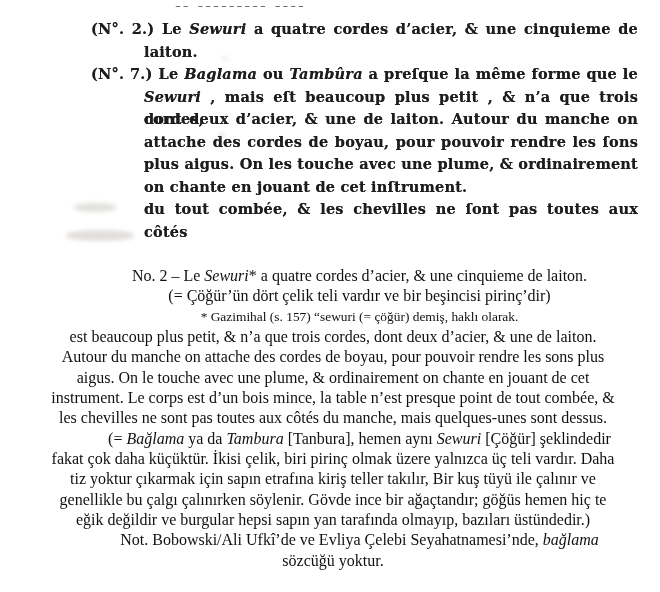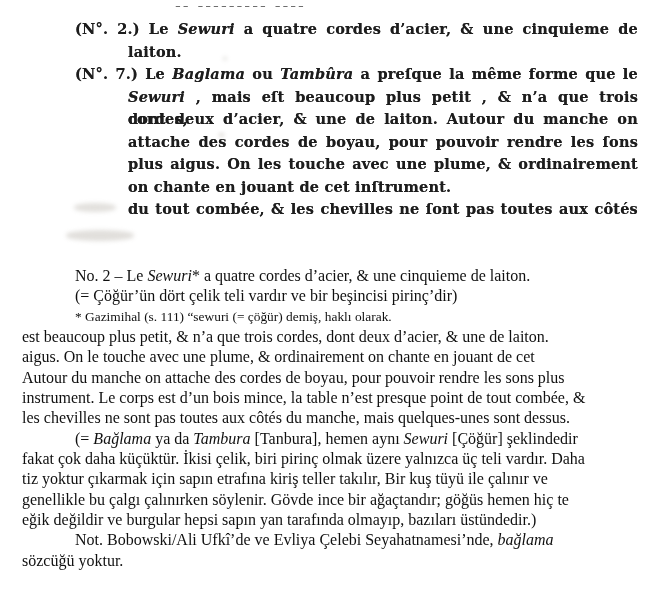--- a/index.html
+++ b/index.html
@@ -17,32 +17,32 @@
     transform:scaleY(.55);transform-origin:top;
     filter:blur(.4px);white-space:nowrap;
   }
   .facsimile{
     position:absolute;left:75px;top:18px;width:563px;
     font-family:"DejaVu Serif", serif;font-weight:700;
     font-size:14.5px;color:#1d1d1d;
     text-shadow:0 0 .6px rgba(25,25,25,.75);
     letter-spacing:.2px;
   }
-  .fac-line{line-height:22.5px;height:22.5px;white-space:nowrap;}
+  .fac-line{line-height:22.5px;height:22.5px;white-space:nowrap;margin-left:16px;}
   .fac-line.just{white-space:normal;text-align:justify;text-align-last:justify;}
   .ind1{padding-left:53px;}
   .ind2{padding-left:70px;}
   .facsimile i{font-style:italic;}
 
   
   .modern{
     position:absolute;left:22px;top:266px;width:622px;
     font-size:16px;color:#101010;
   }
-  .mod-line{line-height:20.35px;height:20.35px;white-space:nowrap;}
+  .mod-line{line-height:20.35px;height:20.35px;white-space:nowrap;text-align:center;}
   .indP{padding-left:53px;}
   .small{font-size:13.4px;}
   .modern i{font-style:italic;}
 
   
   .smudge{
     position:absolute;background:#b9b4ac;border-radius:45%;
     filter:blur(2px);
   }
   .sm1{left:74px;top:203px;width:42px;height:9px;opacity:.40;}
@@ -63,24 +63,24 @@
   <div class="fac-line ind1 just"><span>dont deux d’acier, &amp; une de laiton. Autour du manche on</span></div>
   <div class="fac-line ind1 just"><span>attache des cordes de boyau, pour pouvoir rendre les ſons</span></div>
   <div class="fac-line ind1 just"><span>plus aigus. On les touche avec une plume, &amp; ordinairement</span></div>
   <div class="fac-line ind1"><span>on chante en jouant de cet inſtrument.</span></div>
   <div class="fac-line ind1 just"><span>du tout combée, &amp; les chevilles ne ſont pas toutes aux côtés</span></div>
 </div>
 
 <div class="modern">
   <div class="mod-line indP"><span>No. 2 – Le </span><i>Sewuri</i><span>* a quatre cordes d’acier, &amp; une cinquieme de laiton.</span></div>
   <div class="mod-line indP"><span>(= Çöğür’ün dört çelik teli vardır ve bir beşincisi pirinç’dir)</span></div>
-  <div class="mod-line indP small"><span>* Gazimihal (s. 111) “sewuri (= çöğür) demiş, haklı olarak.</span></div>
+  <div class="mod-line indP small"><span>* Gazimihal (s. 157) “sewuri (= çöğür) demiş, haklı olarak.</span></div>
   <div class="mod-line"><span>est beaucoup plus petit, &amp; n’a que trois cordes, dont deux d’acier, &amp; une de laiton.</span></div>
+  <div class="mod-line"><span>Autour du manche on attache des cordes de boyau, pour pouvoir rendre les sons plus</span></div>
   <div class="mod-line"><span>aigus. On le touche avec une plume, &amp; ordinairement on chante en jouant de cet</span></div>
-  <div class="mod-line"><span>Autour du manche on attache des cordes de boyau, pour pouvoir rendre les sons plus</span></div>
   <div class="mod-line"><span>instrument. Le corps est d’un bois mince, la table n’est presque point de tout combée, &amp;</span></div>
   <div class="mod-line"><span>les chevilles ne sont pas toutes aux côtés du manche, mais quelques-unes sont dessus.</span></div>
   <div class="mod-line indP"><span>(= </span><i>Bağlama</i><span> ya da </span><i>Tambura</i><span> [Tanbura], hemen aynı </span><i>Sewuri</i><span> [Çöğür] şeklindedir</span></div>
   <div class="mod-line"><span>fakat çok daha küçüktür. İkisi çelik, biri pirinç olmak üzere yalnızca üç teli vardır. Daha</span></div>
   <div class="mod-line"><span>tiz yoktur çıkarmak için sapın etrafına kiriş teller takılır, Bir kuş tüyü ile çalınır ve</span></div>
   <div class="mod-line"><span>genellikle bu çalgı çalınırken söylenir. Gövde ince bir ağaçtandır; göğüs hemen hiç te</span></div>
   <div class="mod-line"><span>eğik değildir ve burgular hepsi sapın yan tarafında olmayıp, bazıları üstündedir.)</span></div>
   <div class="mod-line indP"><span>Not. Bobowski/Ali Ufkî’de ve Evliya Çelebi Seyahatnamesi’nde, </span><i>bağlama</i></div>
   <div class="mod-line"><span>sözcüğü yoktur.</span></div>
 </div>

